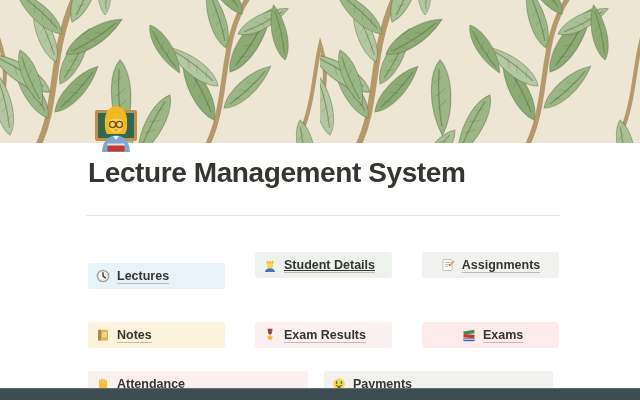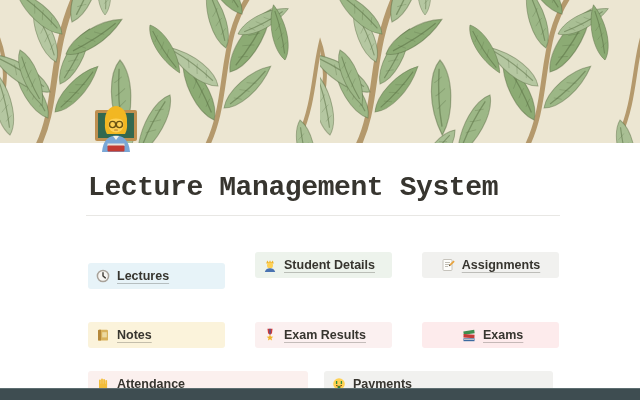--- a/index.html
+++ b/index.html
@@ -5,22 +5,22 @@
   html,body{margin:0;padding:0;}
   body{
     width:640px;height:400px;position:relative;overflow:hidden;
     background:#ffffff;
     font-family:"Liberation Sans", sans-serif;
     color:#37352f;
   }
   .cover{position:absolute;left:0;top:0;width:640px;height:143px;overflow:hidden;}
   .page-icon{position:absolute;left:92px;top:101px;width:48px;height:51px;z-index:3;cursor:pointer;}
   .page-title{
-    position:absolute;left:88px;top:171px;width:472px;
-    font-size:28px;font-weight:700;letter-spacing:-0.4px;line-height:34px;color:#37352f;font-family:Liberation Mono, monospace;
+    position:absolute;left:88px;top:156px;width:472px;
+    font-size:28px;font-weight:700;letter-spacing:-0.4px;line-height:34px;color:#37352f;
   }
   .divider{position:absolute;left:86px;top:215px;width:474px;height:1px;background:#e8e7e4;}
   .grid3{
     position:absolute;left:88px;top:252px;width:472px;
     display:grid;grid-template-columns:137px 137px 137px;column-gap:30px;row-gap:33px;
   }
   .grid2{
     position:absolute;left:88px;top:371px;
     display:grid;grid-template-columns:220px 229px;column-gap:16px;
   }
@@ -113,21 +113,21 @@
   <div class="card" style="background: rgb(231, 243, 248); margin-top: 11px;">
     <span class="ic">
       <svg width="14" height="14" viewBox="0 0 14 14">
           <circle cx="7" cy="7" r="5.6" fill="#f7f6f3" stroke="#a8a29a" stroke-width="1.5"></circle>
           <path d="M7,7 L7,3.8 M7,7 L9.3,8.9" stroke="#3d3a34" stroke-width="1.4" stroke-linecap="round" fill="none"></path>
         </svg>
     </span>
     <span class="label">Lectures</span>
   </div>
 
-  <div class="card" style="background: rgb(237, 243, 236);">
+  <div class="card" style="background: rgb(237, 243, 236); text-decoration: underline;">
     <span class="ic">
       <svg width="14" height="14" viewBox="0 0 14 14">
           <path d="M3.2,5.6 L4.2,2.6 L5.9,4.4 L7,2.2 L8.1,4.4 L9.8,2.6 L10.8,5.6 Z" fill="#f0b429"></path>
           <circle cx="7" cy="7.6" r="3" fill="#ffd154"></circle>
           <path d="M1.8,14 C2.6,11 4.6,10.2 7,10.2 C9.4,10.2 11.4,11 12.2,14 Z" fill="#4a73b1"></path>
         </svg>
     </span>
     <span class="label">Student Details</span>
   </div>
 

